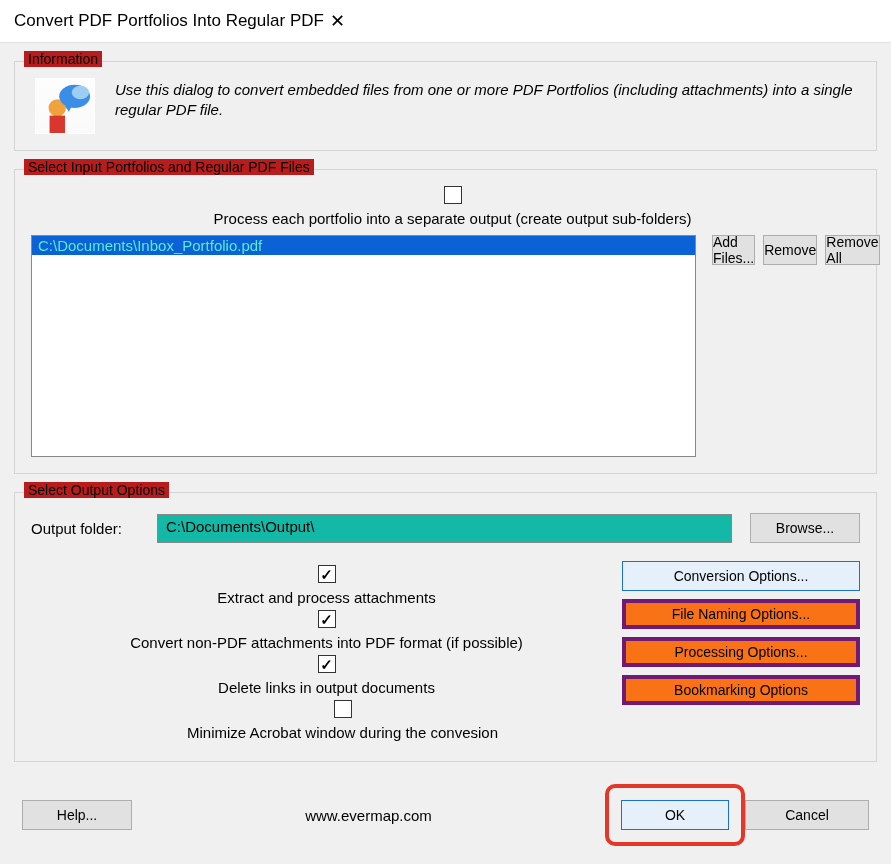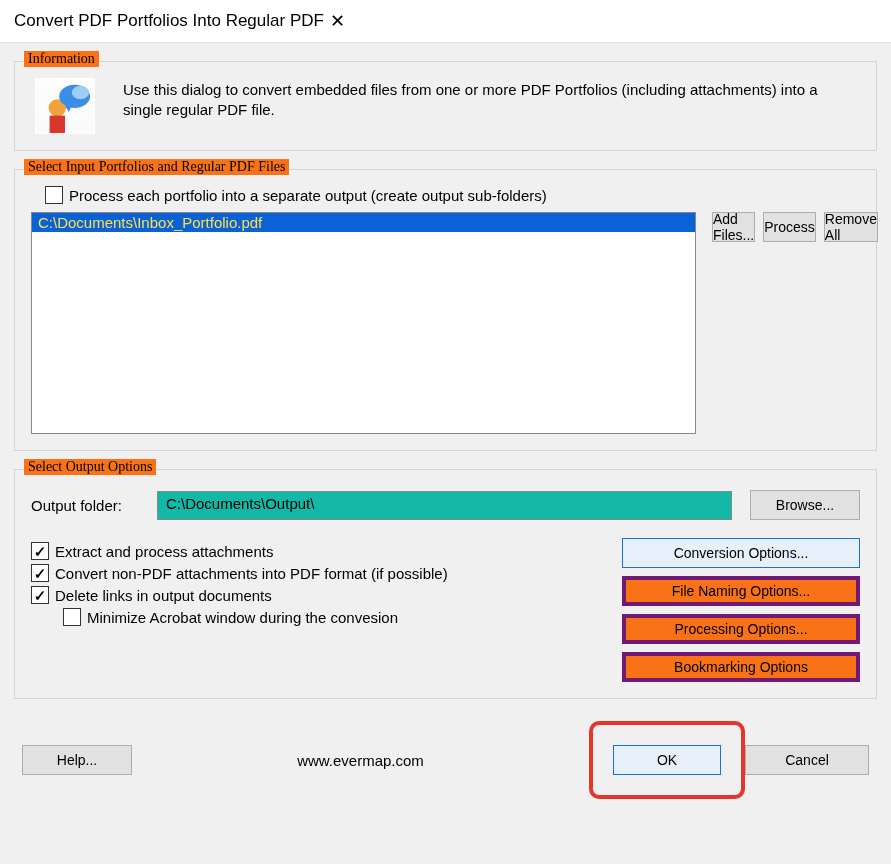--- a/index.html
+++ b/index.html
@@ -39,30 +39,30 @@
     border: 1px solid #d4d4d4;
     margin: 18px 8px 8px 8px;
     padding: 12px 16px 16px 16px;
     position: relative;
     background: #f0f0f0;
   }
   .groupbox .legend {
     position: absolute;
     top: -11px;
     left: 9px;
-    background: #f97316;
+    background: #b91c1c;
     padding: 0 4px;
     font-size: 14px;
-    font-family: Liberation Serif, serif;
   }
   .info-body {
     display: flex;
-    gap: 28px;
+    gap: 20px;
     align-items: flex-start;
     padding: 4px 4px 0 4px;
+    font-style: italic;
   }
   .info-icon {
     width: 60px;
     height: 56px;
     border: 1px solid #fff;
     flex-shrink: 0;
     position: relative;
     background: linear-gradient(#fdfdfd,#fafafa);
   }
   .info-icon svg { width: 100%; height: 100%; }
@@ -70,20 +70,21 @@
     font-size: 15px;
     line-height: 1.35;
     padding-top: 2px;
   }
   .chk-row {
     display: flex;
     align-items: center;
     gap: 6px;
     margin: 4px 0;
     font-size: 15px;
+    flex-direction: column;
   }
   .chk {
     width: 18px;
     height: 18px;
     border: 1px solid #333;
     background: #fff;
     display: inline-flex;
     align-items: center;
     justify-content: center;
     flex-shrink: 0;
@@ -101,21 +102,21 @@
   }
   .file-list {
     flex: 1;
     background: #fff;
     border: 1px solid #888;
     height: 222px;
     overflow: hidden;
   }
   .file-item {
     background: #0a62d6;
-    color: #fde047;
+    color: #5eead4;
     padding: 1px 6px;
     font-size: 15px;
   }
   .right-btns {
     width: 148px;
     display: flex;
     flex-direction: row;
     gap: 8px;
   }
   .btn {
@@ -177,21 +178,21 @@
   }
   .help-btn { width: 110px; }
   .url {
     flex: 1;
     text-align: center;
     font-size: 15px;
   }
   .ok-wrap {
     border: 4px solid #e5362a;
     border-radius: 10px;
-    padding: 20px;
+    padding: 12px;
   }
   .ok-btn {
     width: 108px;
     height: 30px;
     background: #e6f0fb;
     border: 1px solid #1a6fd8;
     display: flex;
     align-items: center;
     justify-content: center;
     font-size: 14px;
@@ -230,21 +231,21 @@
     <div class="chk-row" style="margin-left:14px;">
       <span class="chk"></span>
       <span>Process each portfolio into a separate output (create output sub-folders)</span>
     </div>
     <div class="portfolio-row">
       <div class="file-list">
         <div class="file-item">C:\Documents\Inbox_Portfolio.pdf</div>
       </div>
       <div class="right-btns">
         <div class="btn">Add Files...</div>
-        <div class="btn">Process</div>
+        <div class="btn">Remove</div>
         <div class="btn">Remove All</div>
         <div class="spacer-fill"></div>
         <div class="btn">Sort Order...</div>
       </div>
     </div>
   </div>
 
   <div class="groupbox">
     <div class="legend">Select Output Options</div>
     <div class="output-row">

